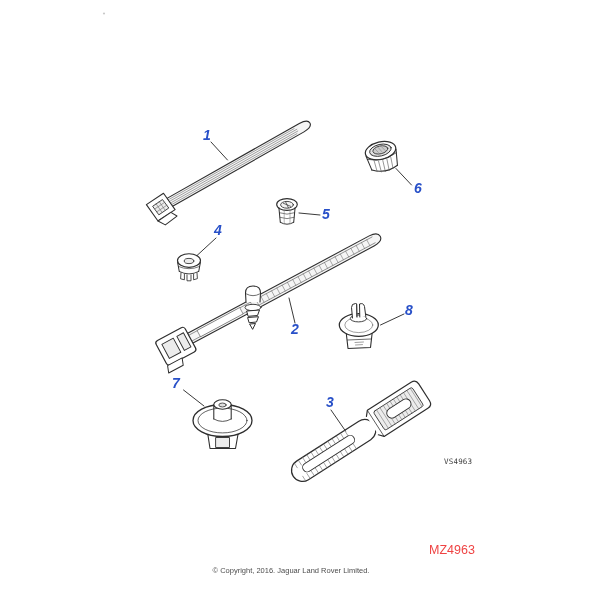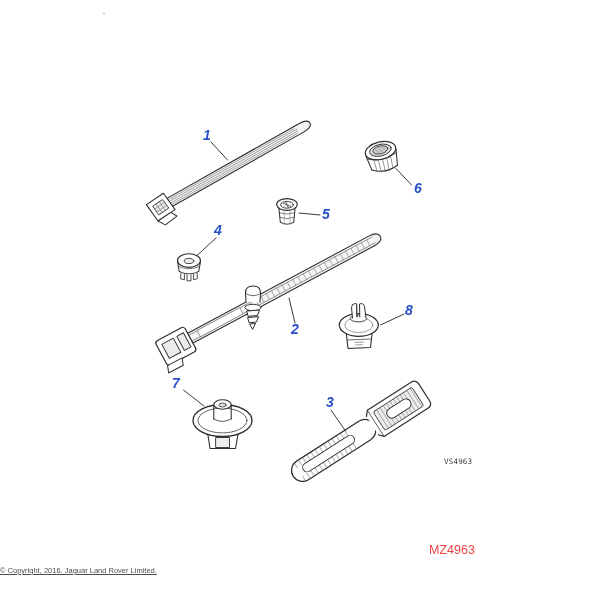--- a/index.html
+++ b/index.html
@@ -16,22 +16,22 @@
   .code-small{
     position:absolute;left:422px;top:457px;
     font:7.5px/9px "DejaVu Sans Mono",monospace;
     letter-spacing:.2px;color:#3c3c3c;margin-left:22px;
   }
   .code-figure{
     position:absolute;left:429px;top:543px;
     font:12.5px/14px "Liberation Sans",sans-serif;color:#ef4444;
   }
   .copyright{
-    position:absolute;left:0;top:566px;width:582px;text-align:left;
-    font:7.5px/10px "Liberation Sans",sans-serif;color:#4d4d4d;text-decoration:underline;
+    position:absolute;left:0;top:566px;width:582px;text-align:center;
+    font:7.5px/10px "Liberation Sans",sans-serif;color:#4d4d4d;
   }
 </style>
 </head>
 <body>
 
 <div class="canvas">
 
   <svg class="art" width="600" height="600" viewBox="0 0 600 600">
     <g stroke="#2e2e2e" fill="none" stroke-linecap="round" stroke-linejoin="round">
 

